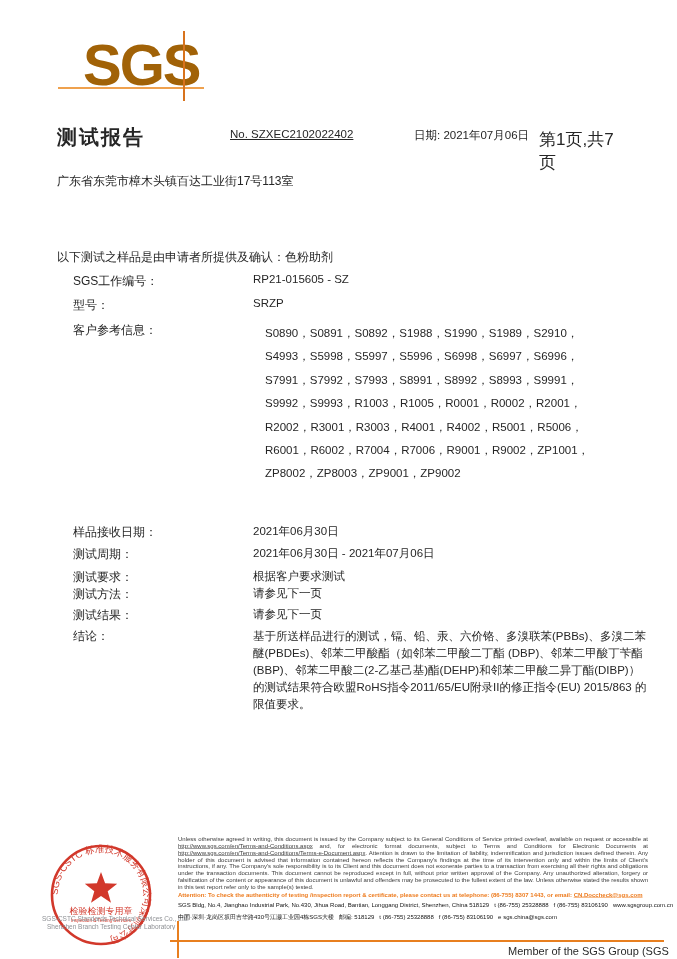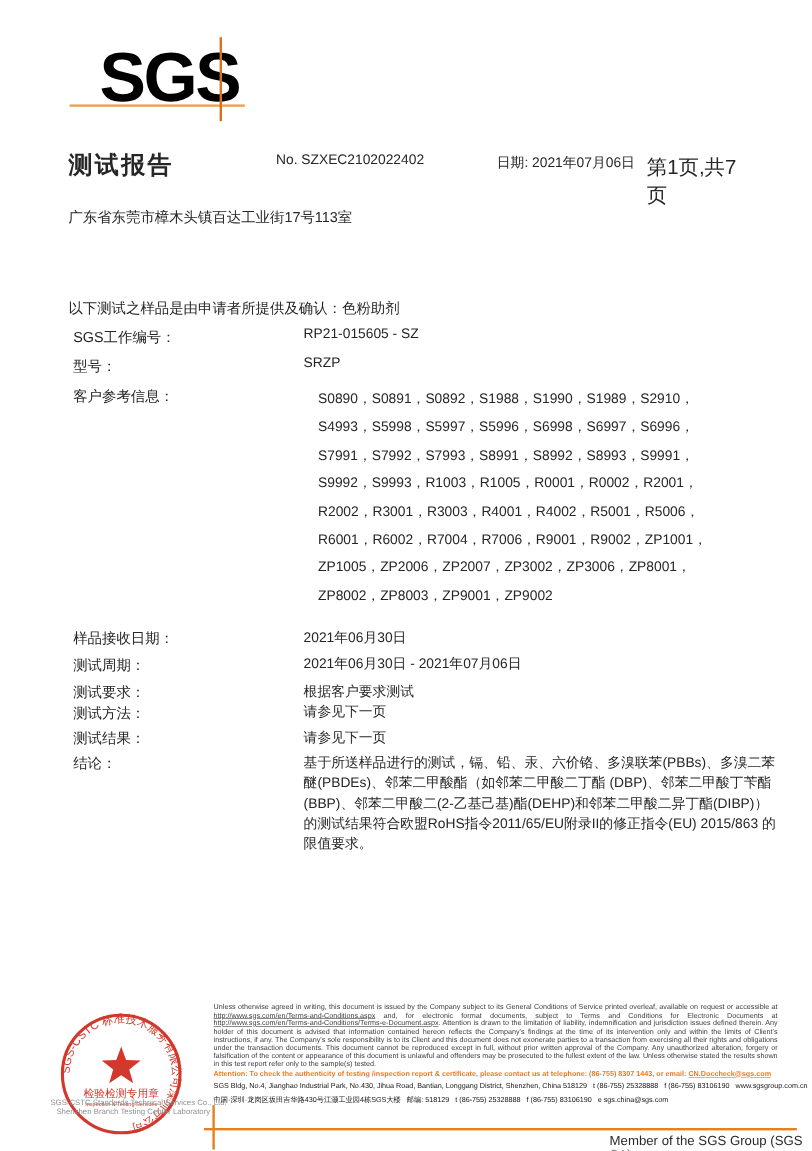--- a/index.html
+++ b/index.html
@@ -2,36 +2,36 @@
 <html><head>
 <meta charset="utf-8">
 <style>
   html,body{margin:0;padding:0;background:#ffffff;}
   .page{position:relative;width:677px;height:959px;background:#fff;overflow:hidden;
         font-family:"Liberation Sans","DejaVu Sans",sans-serif;color:#262626;}
 
   
   .logo{position:absolute;left:57px;top:44px;width:160px;height:60px;}
   .logo-text{position:absolute;left:26px;top:0;font-size:58px;line-height:42px;font-weight:bold;
-             color:#000000;letter-spacing:-2px;}
+             color:#a16207;letter-spacing:-2px;}
   .logo-hline{position:absolute;left:1px;top:43px;width:146px;height:2px;background:#efa14e;}
   .logo-vline{position:absolute;left:126px;top:-13px;width:2px;height:70px;background:#d8731d;}
 
   
   .title-row{position:absolute;left:57px;top:124px;width:566px;height:24px;}
   .doc-title{position:absolute;left:0;top:0;font-size:20px;font-weight:bold;letter-spacing:2px;}
-  .t-no{position:absolute;left:173px;top:4px;font-size:11.5px;}
+  .t-no{position:absolute;left:173px;top:4px;font-size:11.5px;text-decoration:underline;}
   .t-date{position:absolute;left:357px;top:4px;font-size:11.5px;}
   .t-page{position:absolute;left:482px;top:4px;font-size:17px;}
 
   .applicant{position:absolute;left:57px;top:170px;font-size:12px;line-height:23px;}
   .intro{position:absolute;left:57px;top:249px;font-size:12px;}
 
   .row{position:absolute;left:57px;width:570px;}
-  .row .lbl{position:absolute;left:4px;top:0;font-size:12px;}
+  .row .lbl{position:absolute;left:16px;top:0;font-size:12px;}
   .row .val{position:absolute;left:173px;top:0;width:398px;font-size:11.5px;padding-left:23px;}
   .r-job{top:273px}.r-model{top:297px}.r-ref{top:322px}
   .r-received{top:524px}.r-period{top:546px}.r-req{top:569px}
   .r-method{top:586px}.r-result{top:607px}.r-concl{top:628px}
   .ref-line{line-height:23.4px;margin-left:12px;}
   .r-concl .val{line-height:17px;}
 
   
   .stamp{position:absolute;left:49px;top:843px;width:104px;height:104px;}
   .company-lines{position:absolute;left:42px;top:915px;width:340px;transform:scale(0.5);
@@ -83,21 +83,20 @@
 
   <div class="row r-ref">
     <span class="lbl">客户参考信息：</span>
     <span class="val">
       <div class="ref-line">S0890，S0891，S0892，S1988，S1990，S1989，S2910，</div>
       <div class="ref-line">S4993，S5998，S5997，S5996，S6998，S6997，S6996，</div>
       <div class="ref-line">S7991，S7992，S7993，S8991，S8992，S8993，S9991，</div>
       <div class="ref-line">S9992，S9993，R1003，R1005，R0001，R0002，R2001，</div>
       <div class="ref-line">R2002，R3001，R3003，R4001，R4002，R5001，R5006，</div>
       <div class="ref-line">R6001，R6002，R7004，R7006，R9001，R9002，ZP1001，</div>
-      <div class="ref-line">ZP1005，ZP2006，ZP2007，ZP3002，ZP3006，ZP8001，</div>
       <div class="ref-line">ZP8002，ZP8003，ZP9001，ZP9002</div>
     </span>
   </div>
 
   <div class="row r-received">
     <span class="lbl">样品接收日期：</span>
     <span class="val">2021年06月30日</span>
   </div>
 
   <div class="row r-period">

